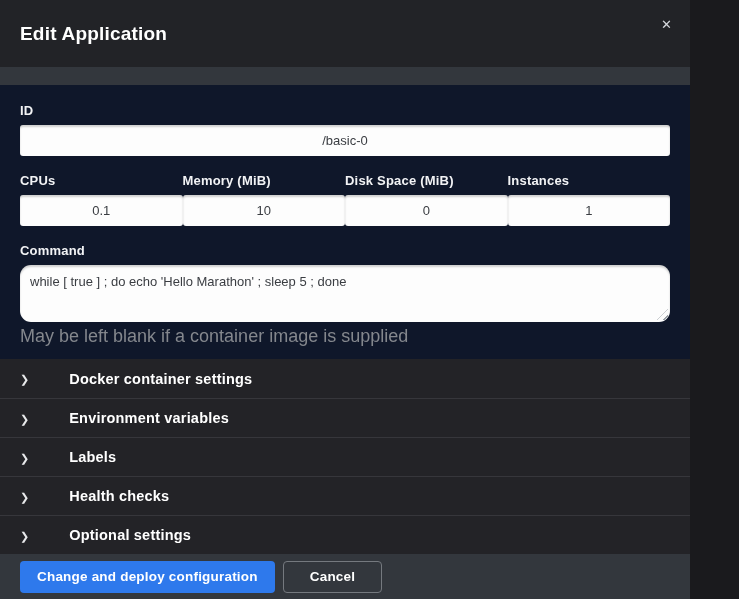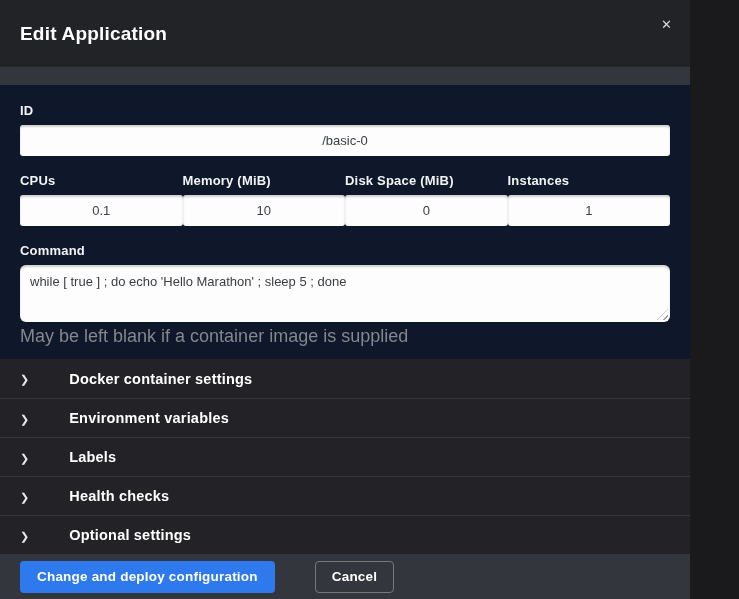--- a/index.html
+++ b/index.html
@@ -82,21 +82,21 @@
     grid-template-columns: repeat(4, 1fr);
     column-gap: 0;
   }
   .command-wrap { position: relative; }
   .command-textarea {
     display: block;
     width: 100%;
     height: 57px;
     background: #fdfdfd;
     border: none;
-    border-radius: 6px;
+    border-radius: 11px;
     box-shadow: inset 0 2px 2px rgba(0,0,0,0.18);
     color: #3a3d42;
     font-size: 13px;
     padding: 8px 10px;
     font-family: inherit;
     resize: none;
     outline: none;
     line-height: 1.4;
   }
   .resize-handle {
@@ -142,42 +142,41 @@
     letter-spacing: 0.2px;
     margin-left: 29px;
   }
   
   .modal-footer {
     background: #33373d;
     flex: 1 1 auto;
     display: flex;
     align-items: center;
     padding: 0 20px;
-    gap: 32px;
   }
   .btn {
     height: 32px;
     border-radius: 4px;
     font-size: 13.5px;
     font-weight: 700;
     font-family: inherit;
     cursor: pointer;
     letter-spacing: 0.2px;
   }
   .btn-primary {
     background: #2e79ec;
     color: #ffffff;
     border: none;
     padding: 0 17px;
   }
   .btn-cancel {
     background: transparent;
     color: #ffffff;
     border: 1px solid #75797f;
-    padding: 0 16px;
+    padding: 0 26px;
     margin-left: 8px;
   }
 </style>
 </head>
 <body>
 
 <div class="modal">
 
   <div class="modal-header">
     <div class="modal-title">Edit Application</div>

